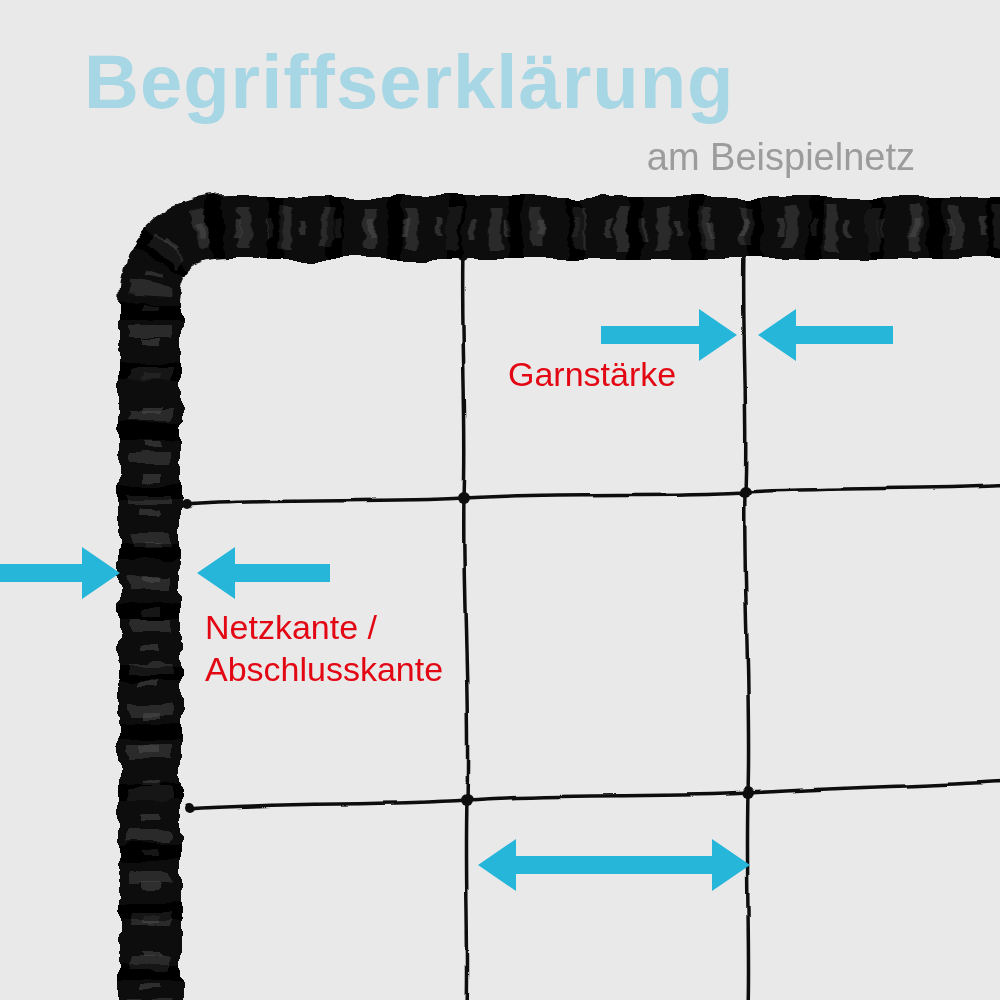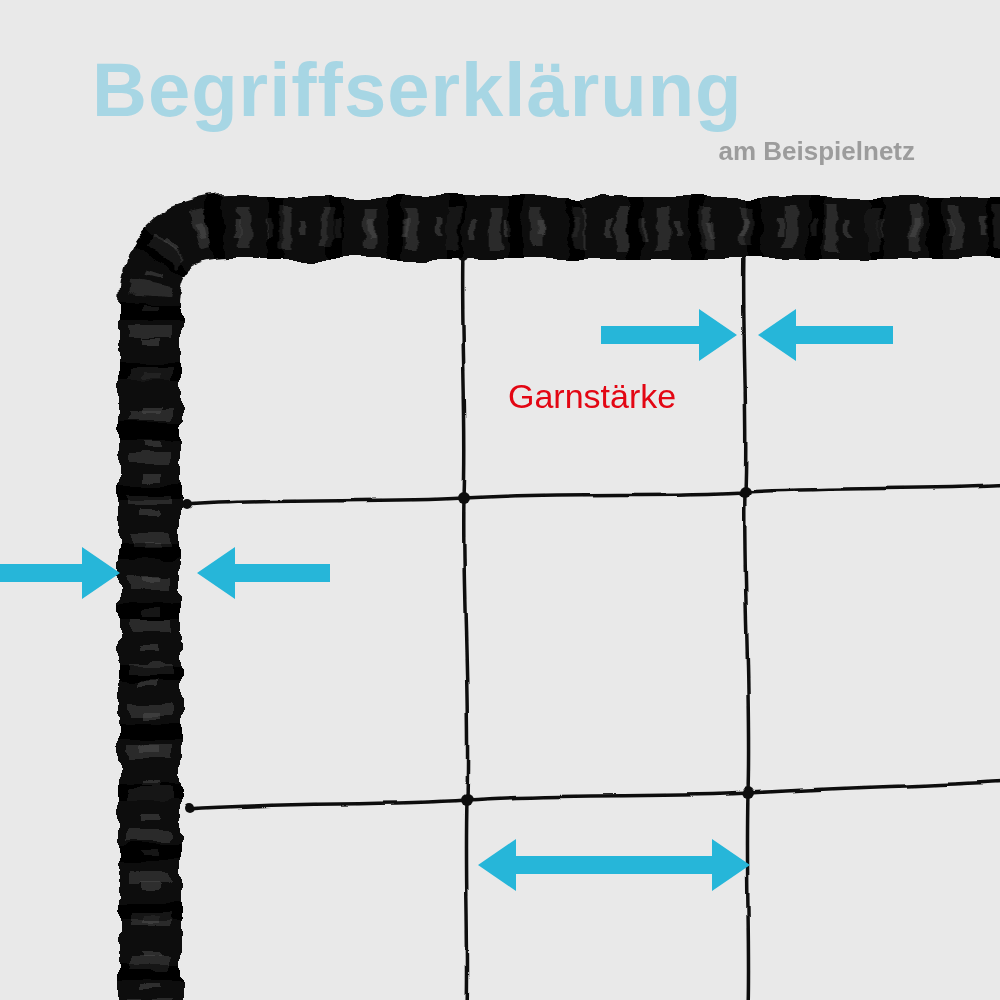--- a/index.html
+++ b/index.html
@@ -4,39 +4,39 @@
 <style>
   html,body{margin:0;padding:0;}
   .canvas{
     position:relative;
     width:1000px;height:1000px;
     background:#e9e9e9;
     overflow:hidden;
     font-family:"Liberation Sans","DejaVu Sans",sans-serif;
   }
   .title{
-    position:absolute;left:84px;top:38px;margin:8px;
+    position:absolute;left:84px;top:38px;margin:0;
     font-size:76px;font-weight:bold;letter-spacing:1px;
     color:#a7d6e4;
   }
   .subtitle{
     position:absolute;right:85px;top:136px;
-    font-size:26px;font-weight:bold;
+    font-size:38px;font-weight:normal;
     color:#9c9c9c;
   }
   .net-svg{position:absolute;left:0;top:0;}
   .label{
     position:absolute;
     color:#e30613;
     font-size:34px;
     line-height:42px;
     font-weight:normal;
     white-space:nowrap;
   }
-  .label-garn{left:508px;top:375px;}
+  .label-garn{left:508px;top:353px;}
   .label-netz{left:205px;top:606px;}
   .label-masche{left:507px;top:893px;}
 </style>
 </head>
 <body>
 
 <div class="canvas">
 
   <h1 class="title">Begriffserklärung</h1>
   <div class="subtitle">am Beispielnetz</div>
@@ -83,15 +83,19 @@
 
       <polygon fill="#26b6d9" points="0,564 82,564 82,547 120,573 82,599 82,582 0,582"></polygon>
       <polygon fill="#26b6d9" points="330,564 235,564 235,547 197,573 235,599 235,582 330,582"></polygon>
 
       <polygon fill="#26b6d9" points="478,865 516,839 516,856 712,856 712,839 750,865 712,891 712,874 516,874 516,891"></polygon>
     </g>
   </svg>
 
   <div class="label label-garn">Garnstärke</div>
 
+  <div class="label label-netz">
+    <div>Netzkante /</div>
+    <div>Abschlusskante</div>
+  </div>
 
 
 </div>
 
 </body></html>

